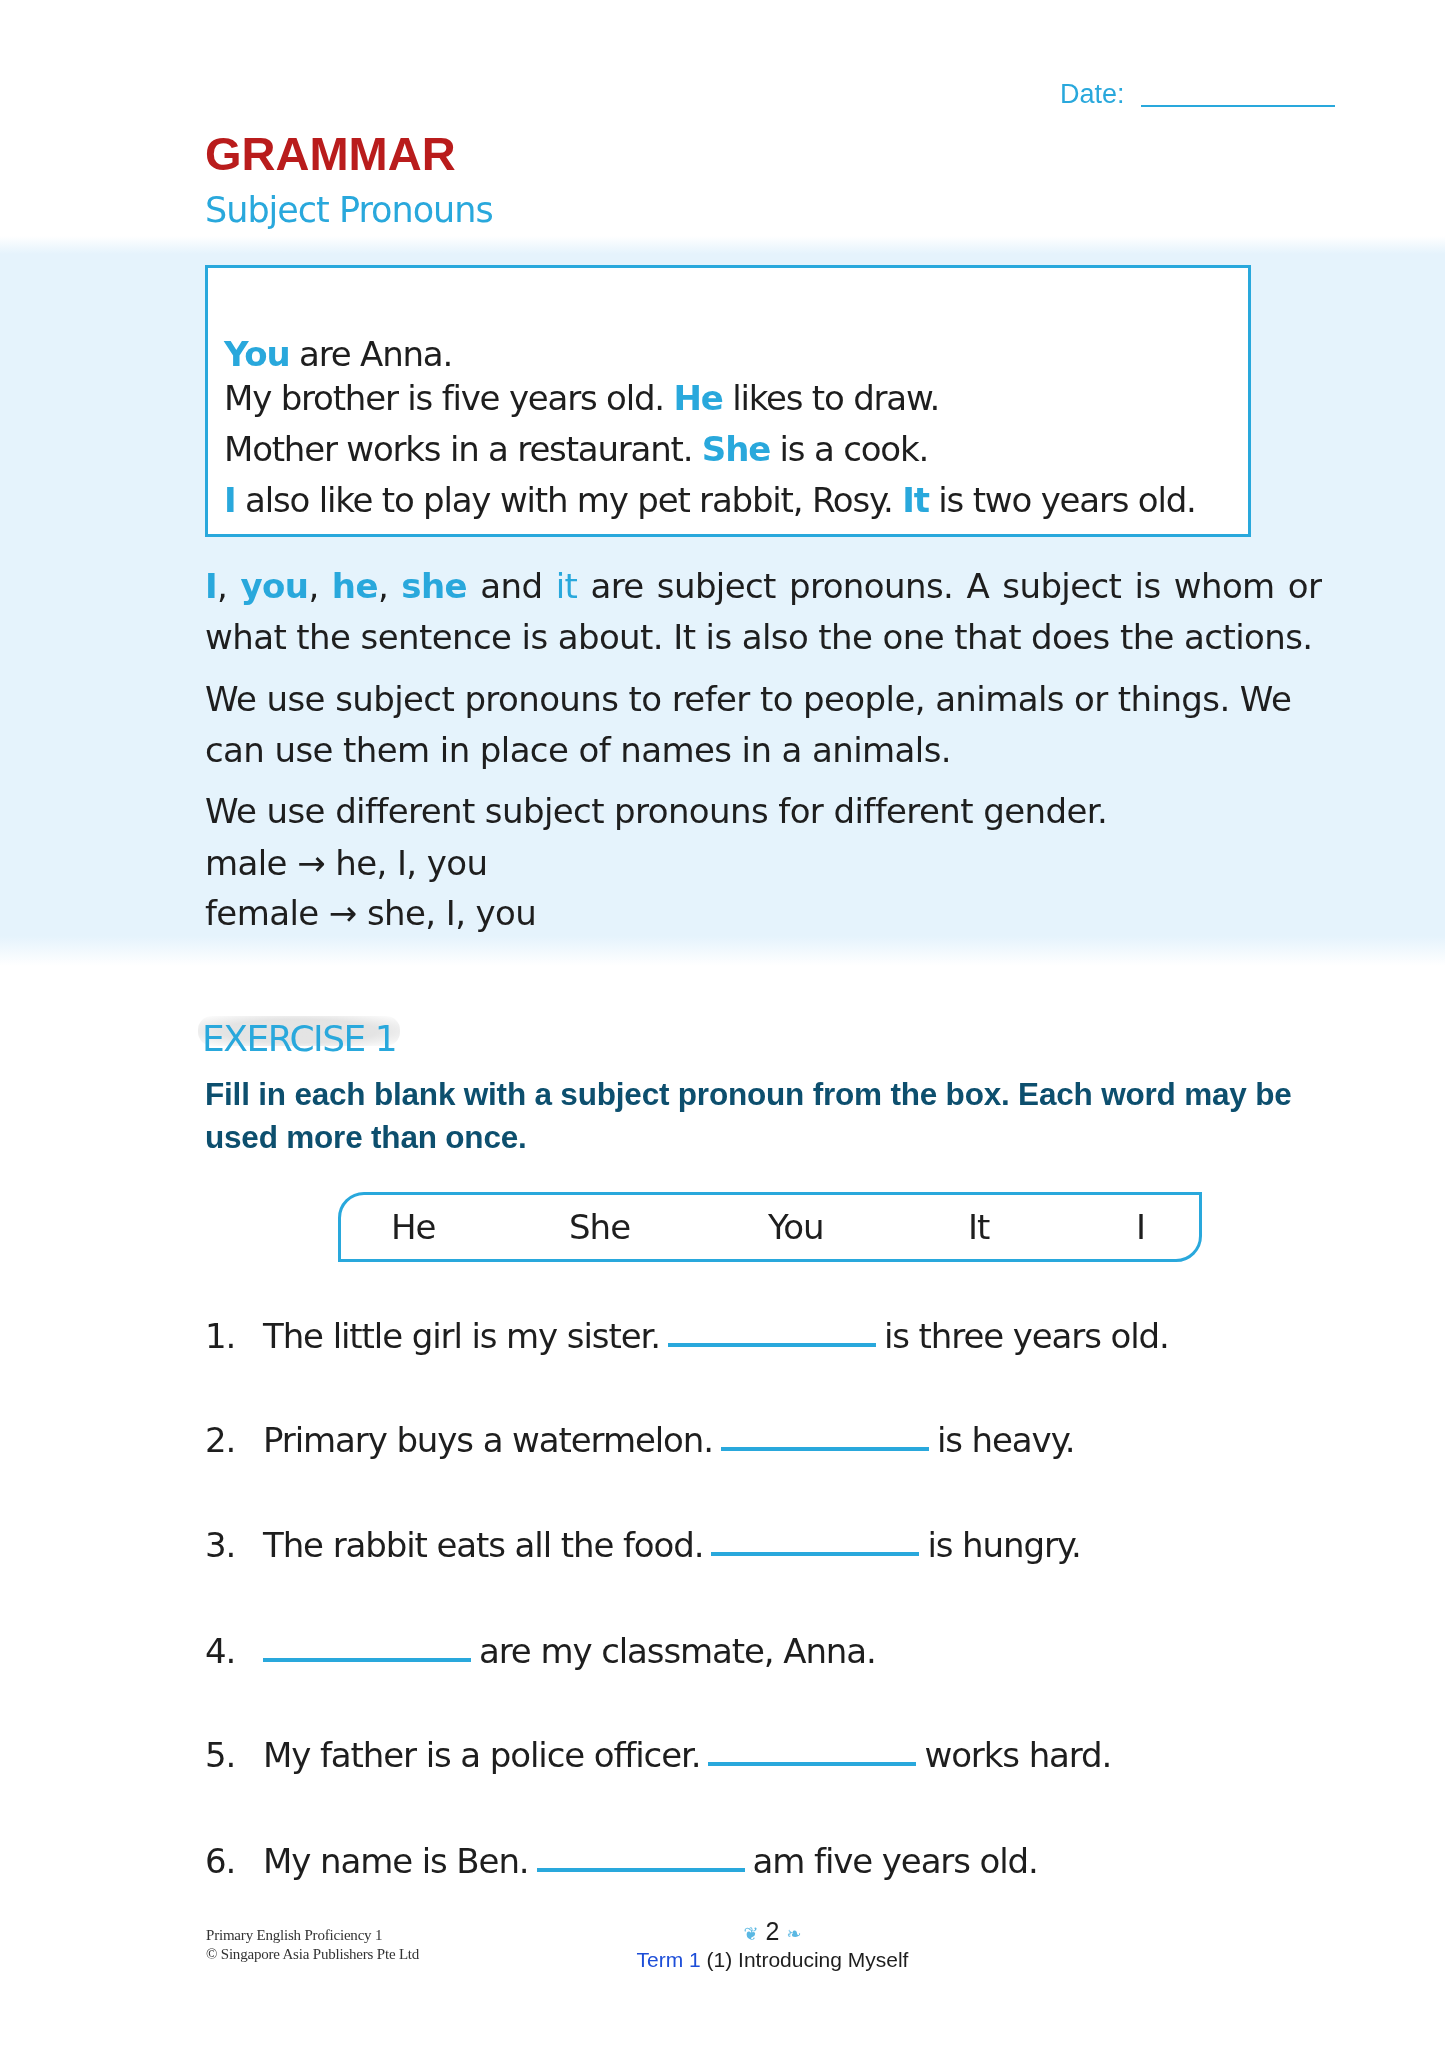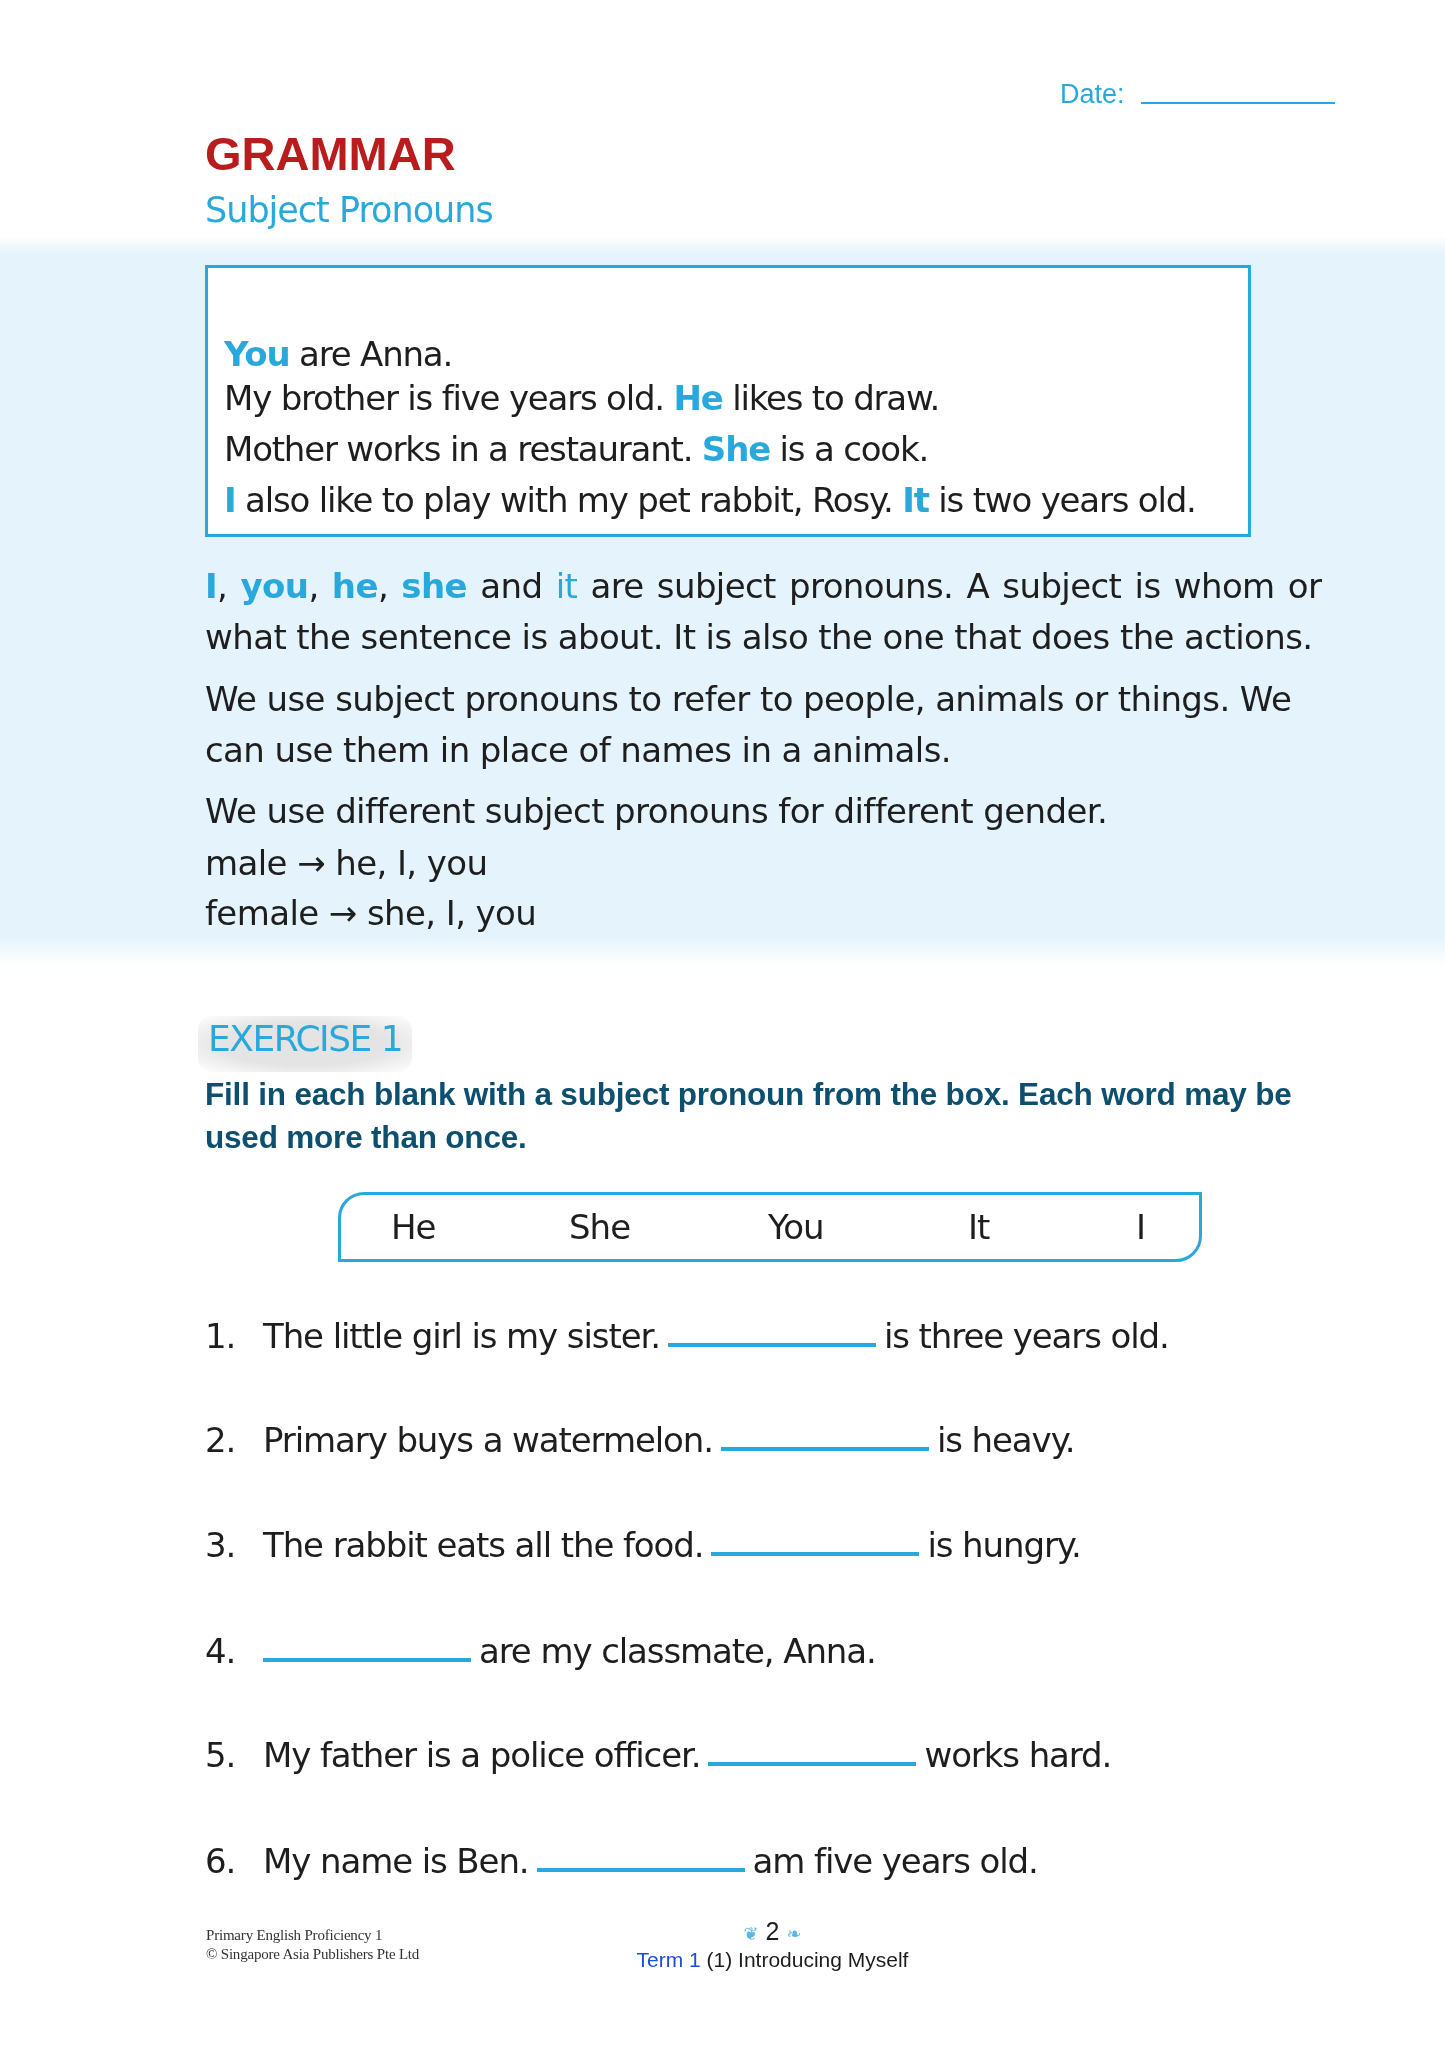--- a/index.html
+++ b/index.html
@@ -3,21 +3,21 @@
 <meta charset="utf-8">
 <style>
   html, body { margin: 0; padding: 0; }
   body {
     width: 1445px; height: 2045px; position: relative; overflow: hidden;
     background: #ffffff;
     font-family: "DejaVu Sans", sans-serif;
     color: #1e1e1e;
   }
   .abs { position: absolute; }
-  .date-wrap { left: 1060px; top: 78px; height: 32px; display: flex; align-items: flex-start; }
+  .date-wrap { left: 1060px; top: 78px; height: 32px; display: flex; align-items: center; }
   .date-label { font-family: "Liberation Sans", sans-serif; font-size: 27px; color: #29a8dc; line-height: 32px; }
   .date-line { display: inline-block; width: 194px; border-bottom: 2px solid #29a8dc; margin-left: 16px; height: 24px; }
 
   .title { left: 205px; top: 128px; font-family: "Liberation Sans", sans-serif; font-weight: bold;
     font-size: 47px; color: #b91c1c; letter-spacing: 0px; line-height: 52px; }
   .subtitle { left: 205px; top: 188px; font-family: "DejaVu Sans", sans-serif; font-size: 35px;
     color: #29a8dc; line-height: 44px; letter-spacing: -1px; }
 
   .band { left: 0; top: 236px; width: 1445px; height: 730px;
     background: linear-gradient(to bottom, rgba(229,243,252,0) 0px, #e5f3fc 18px, #e5f3fc 700px, rgba(229,243,252,0) 730px); }
@@ -25,21 +25,21 @@
   .example-box { left: 205px; top: 265px; width: 1040px; height: 266px;
     border: 3px solid #29a8dc; background: #ffffff; box-sizing: content-box; }
   .example-line { position: absolute; left: 16px; font-size: 34px; letter-spacing: -1.2px;
     line-height: 40px; white-space: nowrap; color: #1e1e1e; }
   .hl { color: #29a8dc; font-weight: bold; }
   .hl-light { color: #29a8dc; }
 
   .para-line { position: absolute; left: 205px; font-size: 34px; letter-spacing: -0.6px;
     line-height: 42px; white-space: nowrap; color: #1e1e1e; }
 
-  .exercise-badge { left: 198px; top: 1016px; padding: 0 10px; height: 56px; border-radius: 14px;
+  .exercise-badge { left: 198px; top: 1016px; padding: 0 4px; height: 30px; border-radius: 14px;
     background: radial-gradient(ellipse at center, rgba(225,225,225,0.9) 55%, rgba(240,240,240,0) 100%);
     font-size: 36px; color: #29a8dc; letter-spacing: -1.5px; line-height: 46px; }
 
   .instruction { left: 205px; top: 1073px; width: 1130px; font-family: "Liberation Sans", sans-serif;
     font-weight: bold; font-size: 31.5px; color: #0d4f6e; line-height: 43px; letter-spacing: -0.2px; }
 
   .word-box { left: 338px; top: 1192px; width: 858px; height: 64px;
     border: 3px solid #29a8dc; border-radius: 26px 0 26px 0; background: #fff; }
   .word { position: absolute; top: 10px; font-size: 34px; letter-spacing: -1px; line-height: 44px; color: #1e1e1e; }
 

